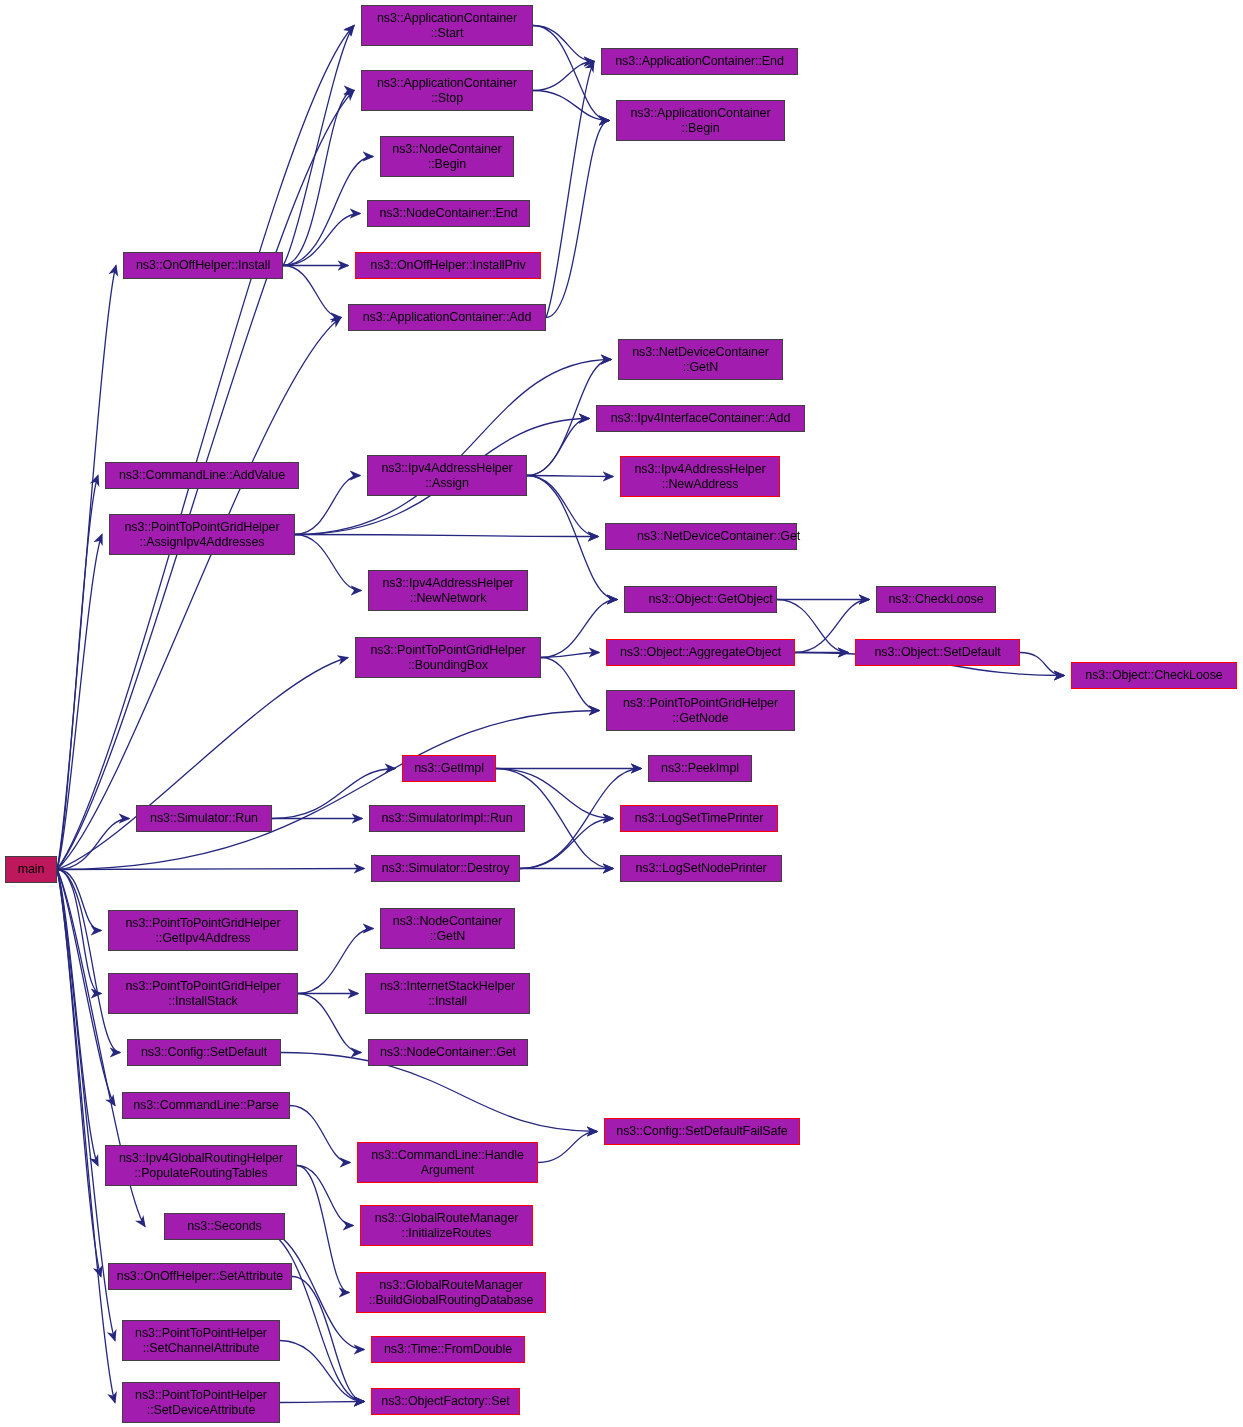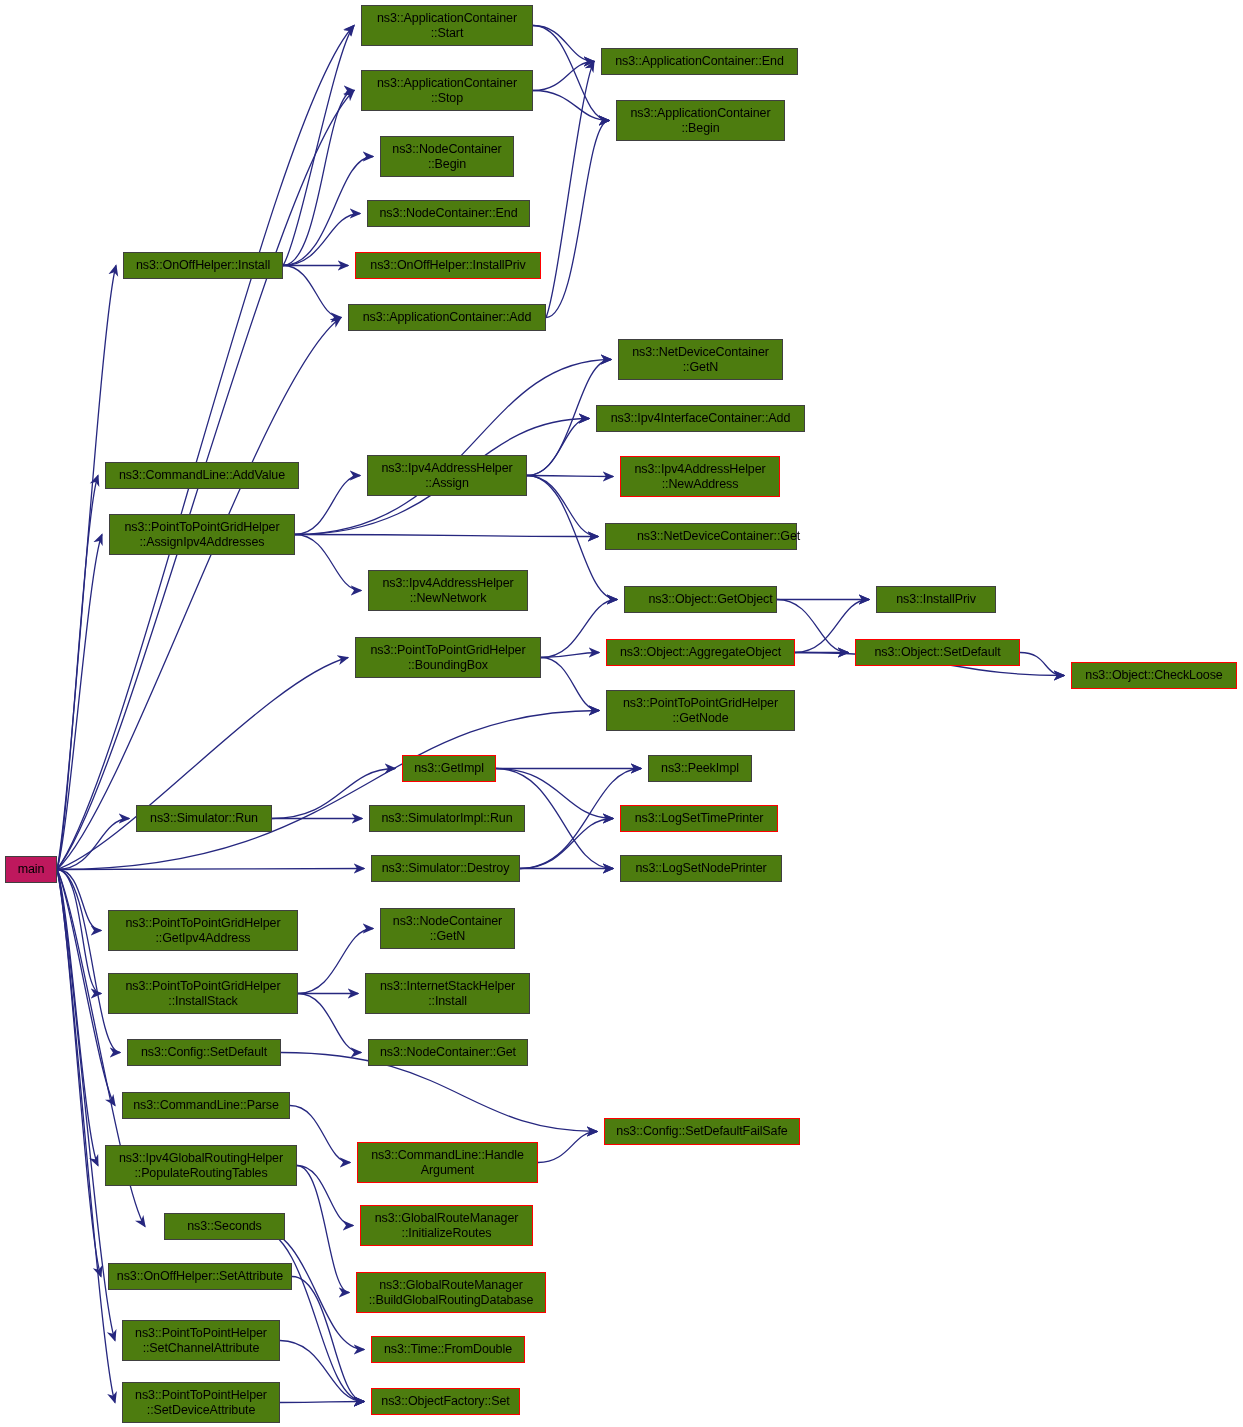--- a/index.html
+++ b/index.html
@@ -1,20 +1,20 @@
 <!DOCTYPE html>
 <html><head>
 <meta charset="utf-8">
 <style>
   html,body{margin:0;padding:0;background:#ffffff;}
   body{width:1243px;height:1427px;font-family:"Liberation Sans",sans-serif;overflow:hidden;}
   #graph{position:relative;width:1243px;height:1427px;}
   svg{position:absolute;left:0;top:0;width:1243px;height:1427px;}
   .nodebox{position:absolute;box-sizing:border-box;display:flex;align-items:center;justify-content:center;
-           text-align:center;background:#4d7c0f;border:1px solid #404040;font-size:12.5px;color:#000;
+           text-align:center;background:#a21caf;border:1px solid #404040;font-size:12.5px;color:#000;
            line-height:1.18;letter-spacing:-0.1px;}
   .nodebox.red{border:1px solid #ff0000;}
   .nodebox.root{background:#be185d;border:1px solid #404040;}
   .nodebox span{display:block;white-space:pre-line;}
 </style>
 </head>
 <body>
 
 <div id="graph">
   <svg id="edges" viewBox="0 0 1243 1427">
@@ -158,21 +158,21 @@
         <span>ns3::NetDeviceContainer::Get</span>
       </div>
       <div class="nodebox" style="left: 368px; top: 570px; width: 160px; height: 41px;">
         <span>ns3::Ipv4AddressHelper
 ::NewNetwork</span>
       </div>
       <div class="nodebox" style="left: 624px; top: 586px; width: 153px; height: 27px; padding-left: 20px;">
         <span>ns3::Object::GetObject</span>
       </div>
       <div class="nodebox" style="left: 876px; top: 586px; width: 120px; height: 27px;">
-        <span>ns3::InstallPriv</span>
+        <span>ns3::CheckLoose</span>
       </div>
       <div class="nodebox" style="left: 355px; top: 637px; width: 186px; height: 41px;">
         <span>ns3::PointToPointGridHelper
 ::BoundingBox</span>
       </div>
       <div class="nodebox red" style="left: 606px; top: 639px; width: 189px; height: 27px;">
         <span>ns3::Object::AggregateObject</span>
       </div>
       <div class="nodebox red" style="left: 855px; top: 639px; width: 165px; height: 27px;">
         <span>ns3::Object::SetDefault</span>

